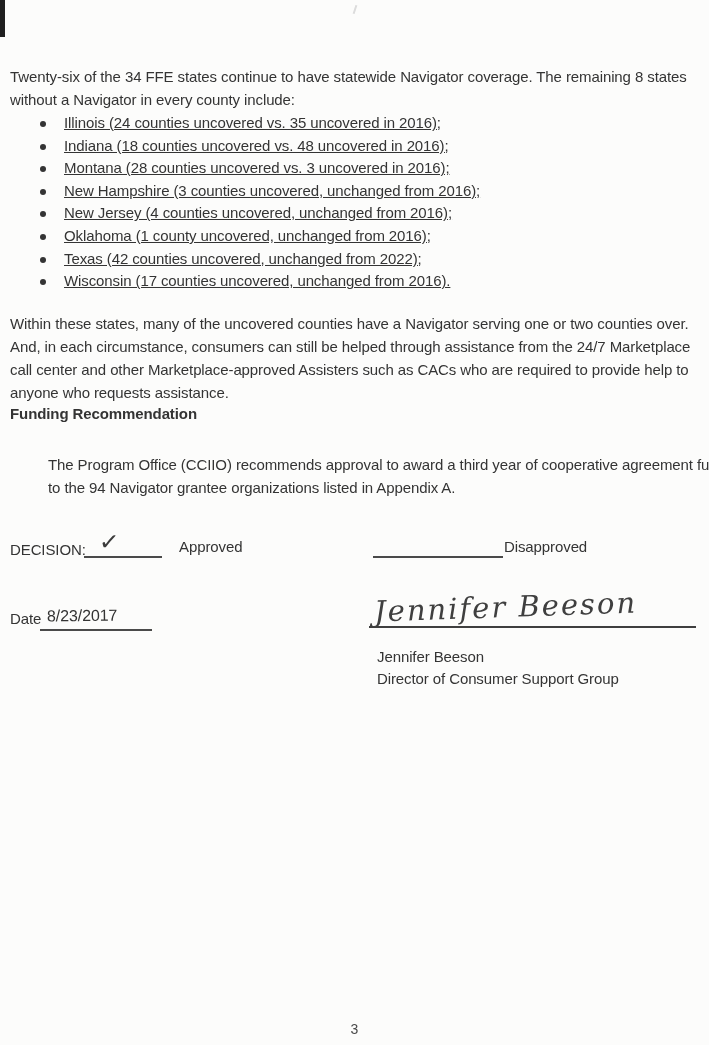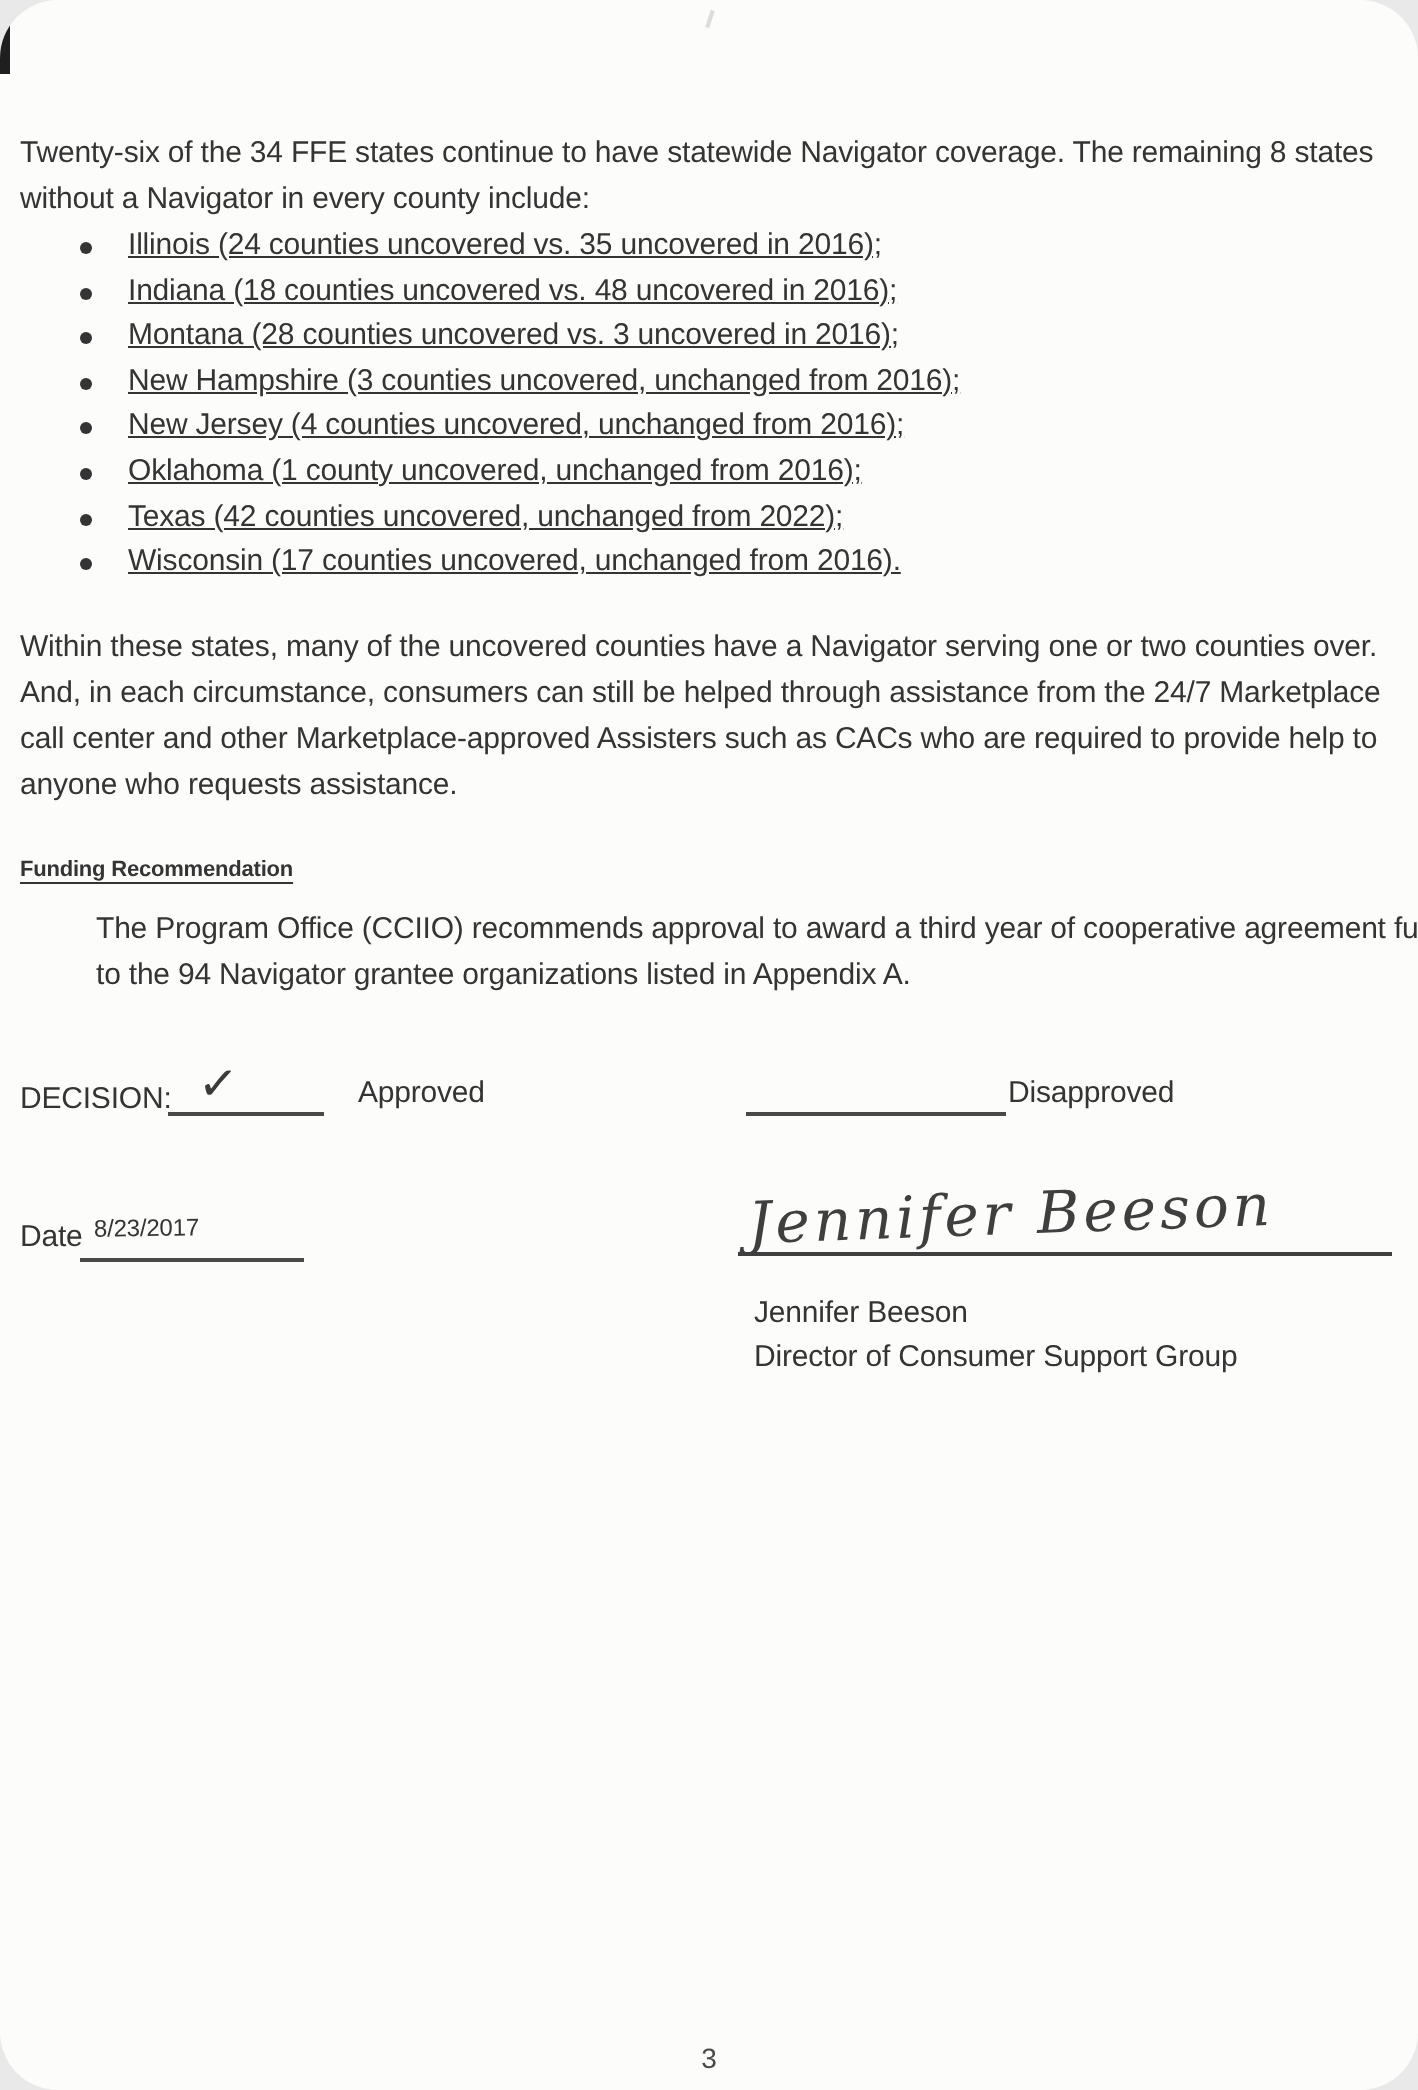--- a/index.html
+++ b/index.html
@@ -7,21 +7,20 @@
     width: 709px; height: 1045px;
     background: #e9e9e9;
     font-family: "Liberation Sans", "DejaVu Sans", sans-serif;
   }
   .page {
     position: relative;
     width: 709px; height: 1045px;
     background: #fcfcfb;
     overflow: hidden;
     color: #343434;
-    border-radius: 29px;
   }
   .body-text {
     position: absolute;
     font-size: 15px;
     line-height: 23px;
     color: #343434;
     letter-spacing: -0.1px;
   }
   .p1 { left: 10px; top: 50px;  width: 694px; }
   .p2 { left: 10px; top: 297px; width: 700px; }
@@ -46,24 +45,23 @@
     content: "";
     position: absolute;
     left: 4px; top: 9px;
     width: 6px; height: 6px;
     border-radius: 50%;
     background: #343434;
   }
 
   .heading {
     position: absolute;
-    left: 10px; top: 420px;
-    font-size: 11px;
+    left: 10px; top: 393px;
+    font-size: 15px;
     font-weight: bold;
-    text-decoration: underline;
     text-underline-offset: 3px;
     letter-spacing: -0.1px;
   }
 
   .label { position: absolute; font-size: 15px; letter-spacing: -0.1px; }
 
   .blank-line {
     position: absolute;
     border-bottom: 2px solid #4a4a4a;
     height: 0;
@@ -78,21 +76,21 @@
     position: absolute;
     left: 99px; top: 528px;
     font-size: 24px;
     color: #3b3b3b;
     transform: rotate(4deg);
     font-weight: bold;
     font-family: "DejaVu Sans", sans-serif;
   }
 
   .date-label  { left: 10px; top: 610px; }
-  .date-value  { left: 47px; top: 607px; font-size: 12px; transform: rotate(-0.7deg); }
+  .date-value  { left: 47px; top: 607px; font-size: 16px; transform: rotate(-0.7deg); }
   .date-blank  { left: 40px; top: 629px; width: 112px; border-bottom-width: 2px; }
 
   .signature-line { left: 369px; top: 626px; width: 327px; border-bottom: 2px solid #3f3f3f; }
   .signature-script {
     position: absolute;
     left: 374px; top: 590px;
     font-family: "DejaVu Serif", "Liberation Serif", serif;
     font-style: italic;
     font-size: 29px;
     letter-spacing: 2px;

